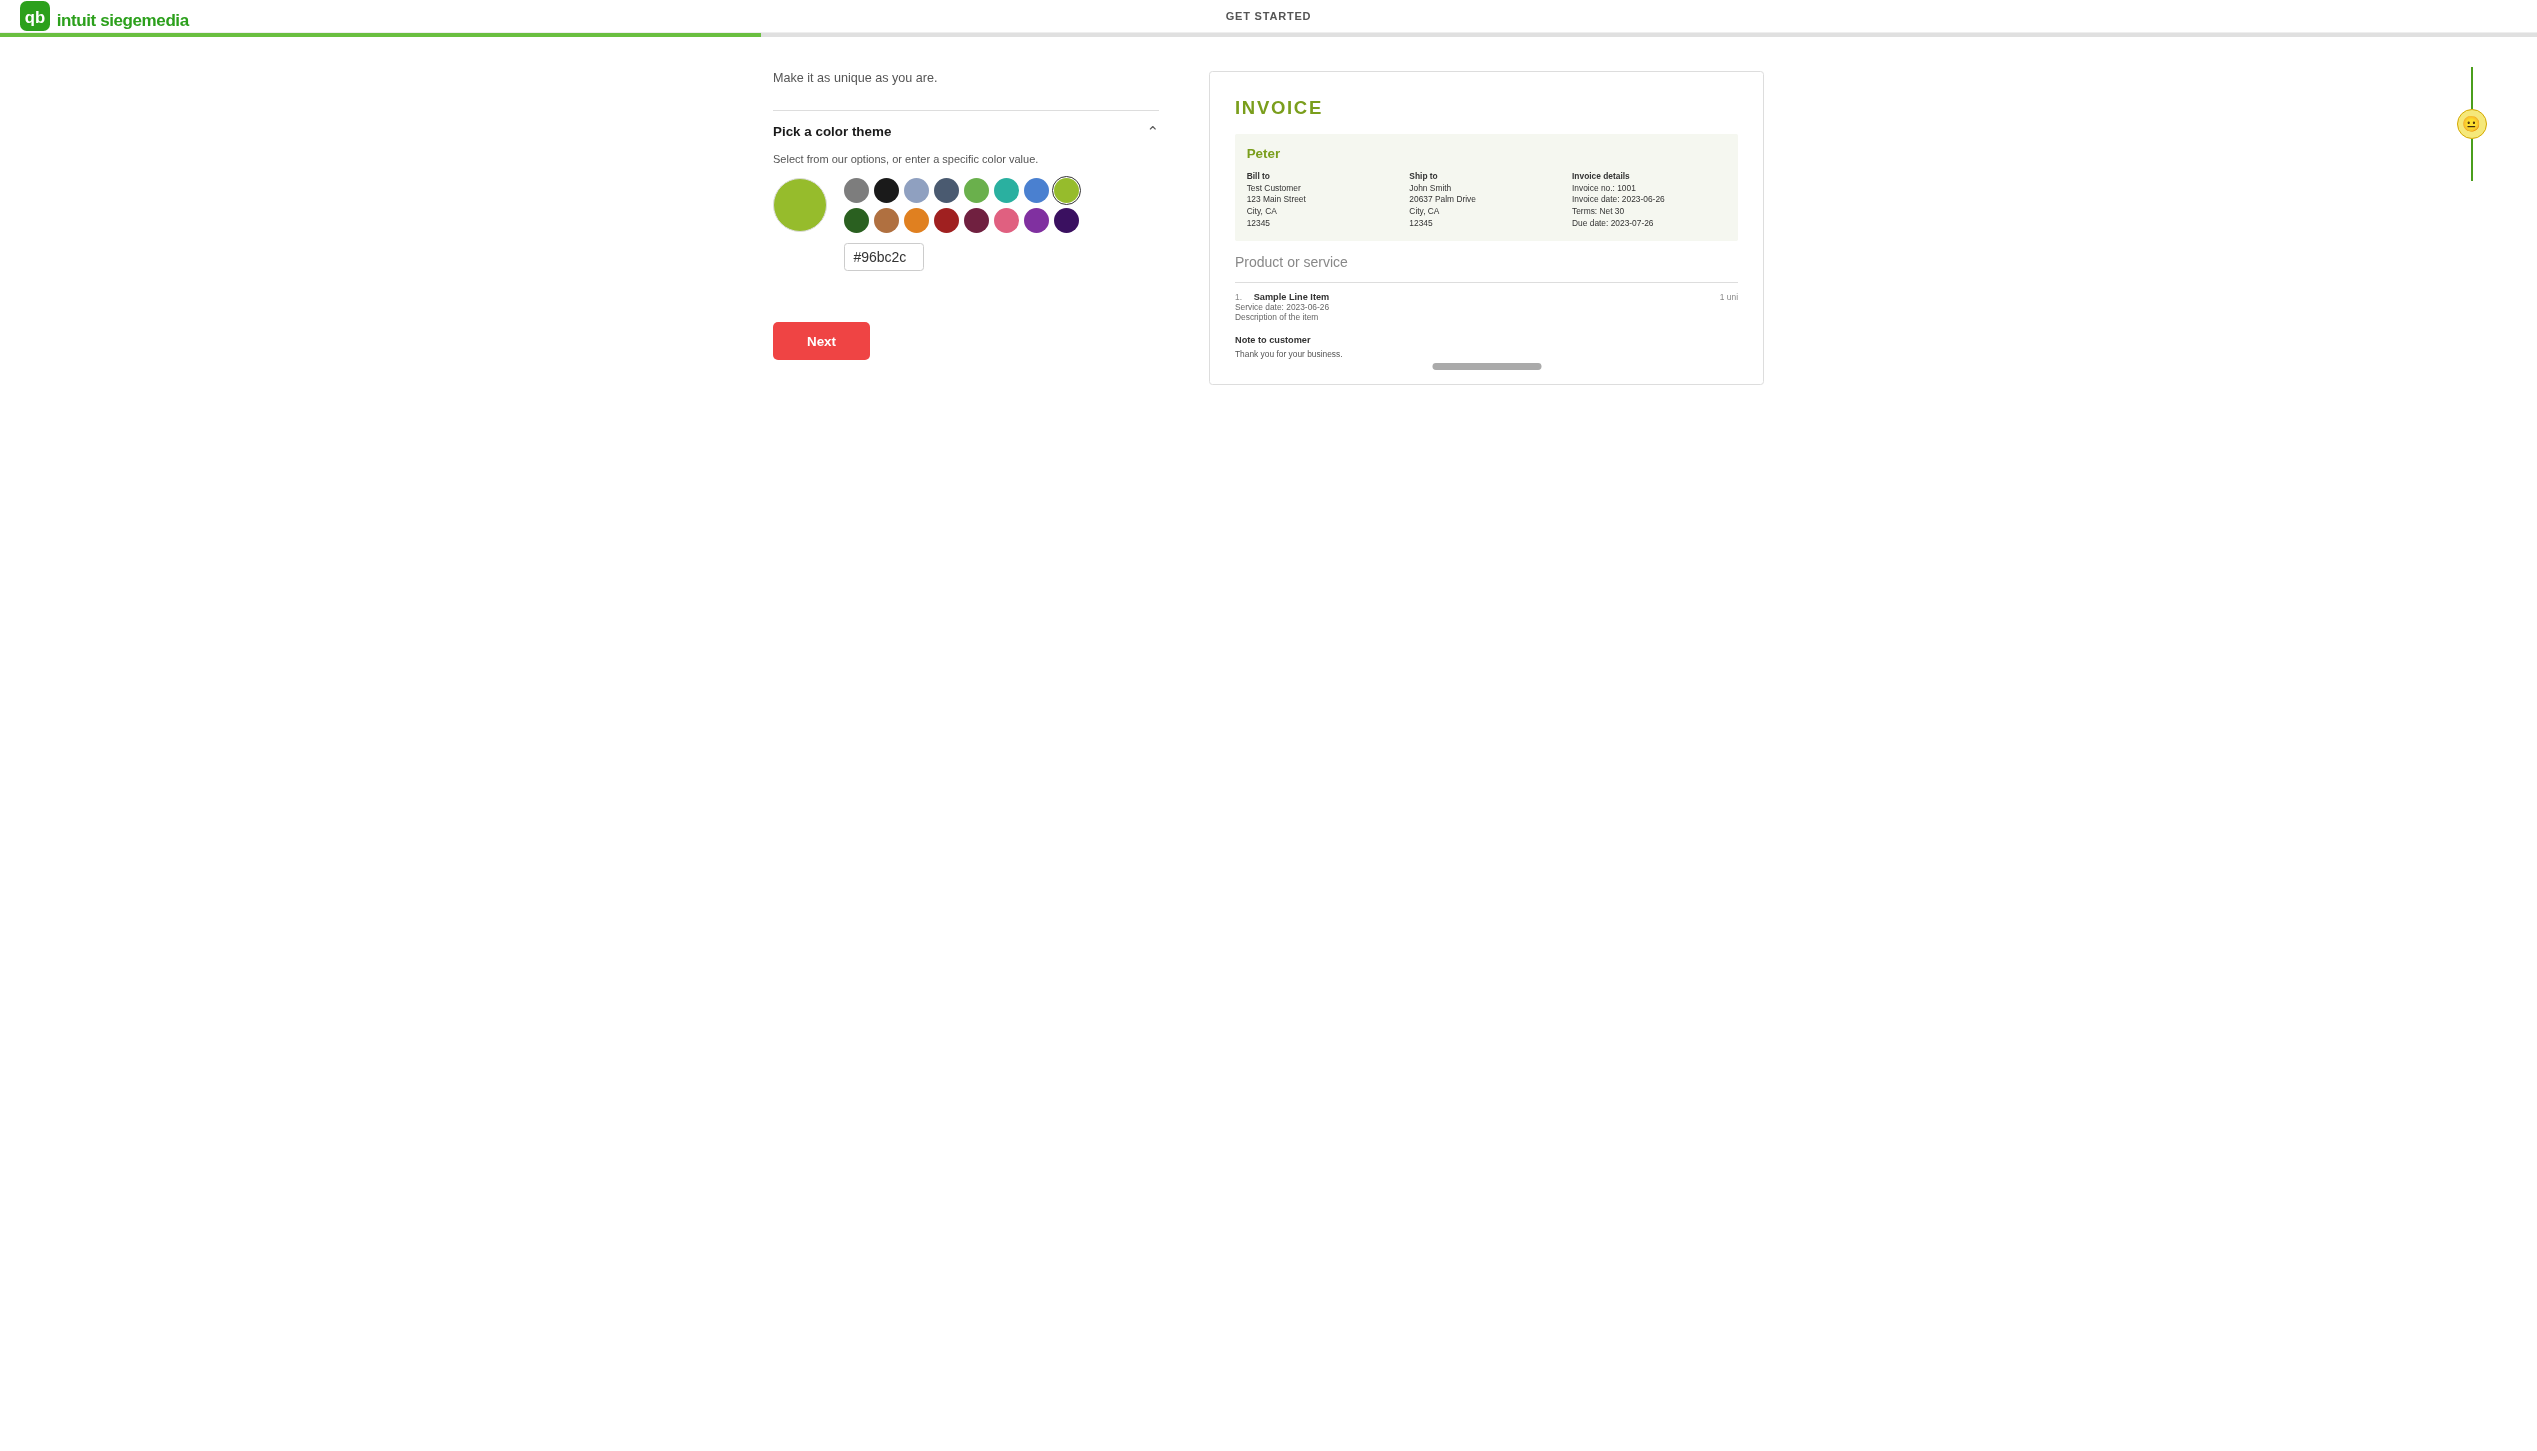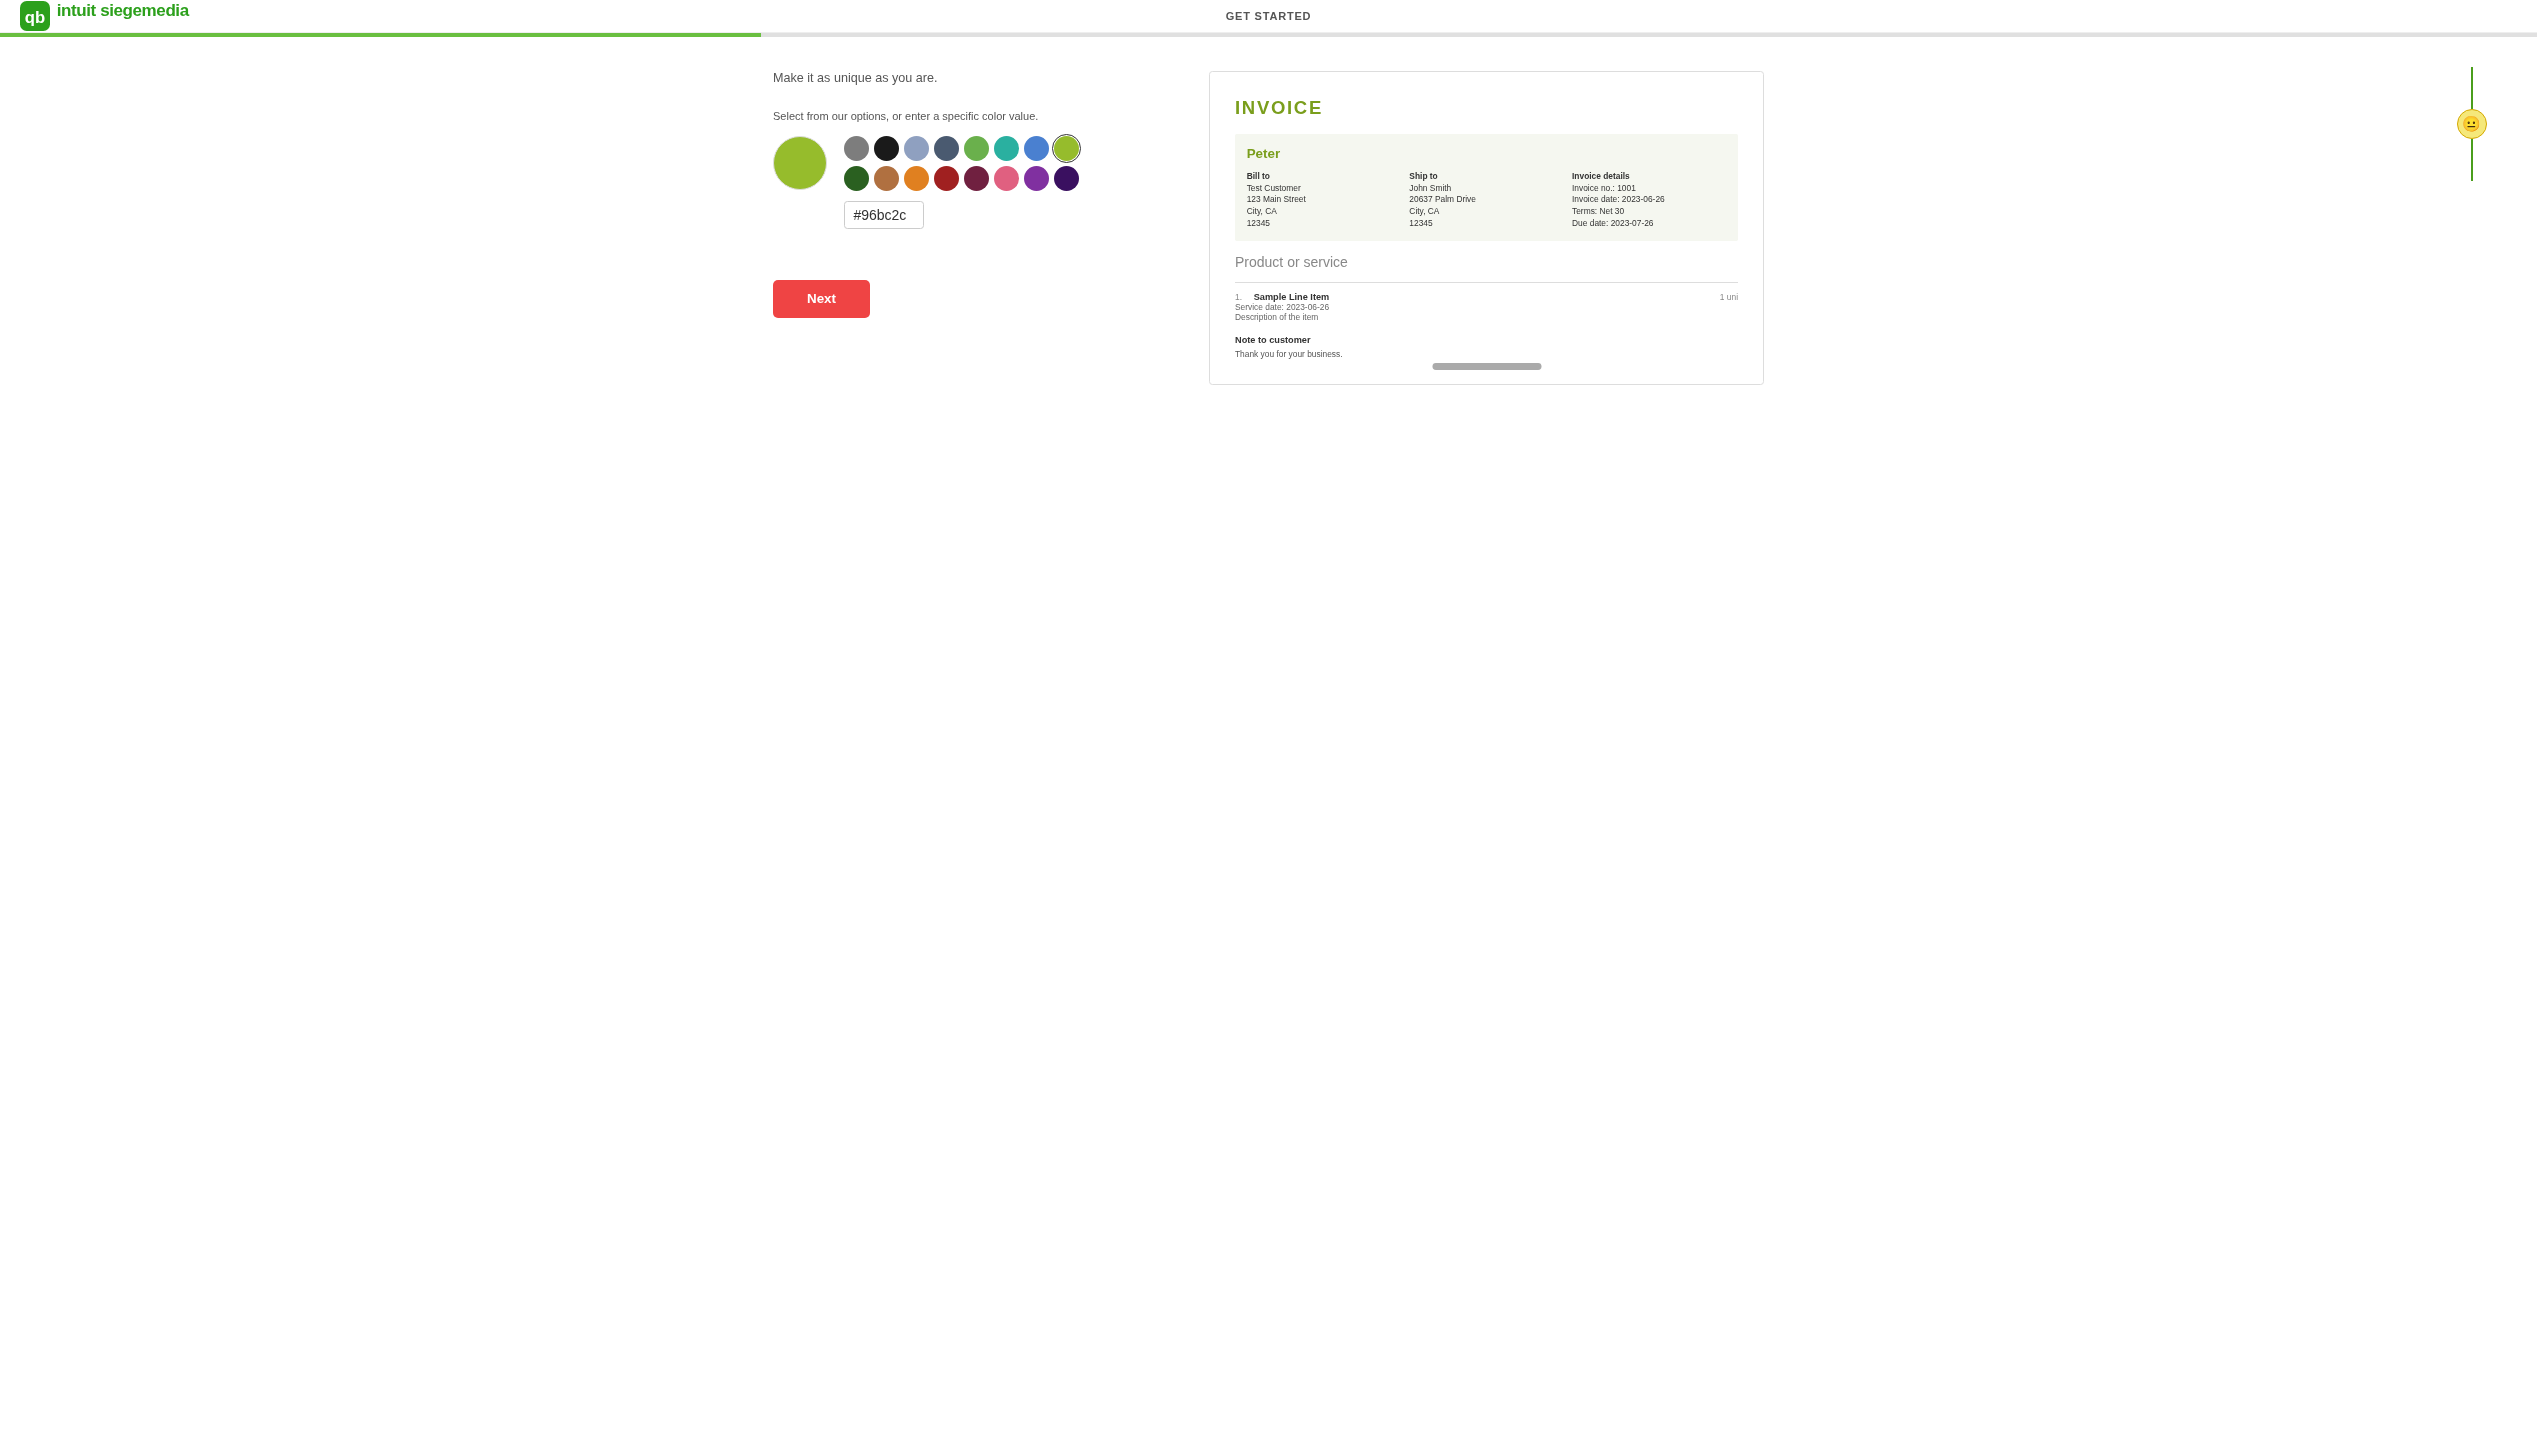--- a/index.html
+++ b/index.html
@@ -11,21 +11,21 @@
       align-items: center;
       justify-content: center;
       padding: 10px 20px;
       border-bottom: 0.8px solid #eee;
       position: relative;
     }
     .logo-area {
       position: absolute;
       left: 20px;
       display: flex;
-      align-items: flex-start;
+      align-items: flex-end;
     }
     .logo-icon {
       width: 30px;
       height: 30px;
       margin-right: 6.7px;
     }
     .logo-text {
       font-size: 17px;
       font-weight: 700;
       color: #2ca01c;
@@ -302,20 +302,24 @@
 <div class="progress-bar-container">
   <div class="progress-bar-fill"></div>
 </div>
 
 <div class="main-content">
 
   <div class="left-panel">
     <p class="page-subtitle">Make it as unique as you are.</p>
 
     
+    <div class="section-header">
+      <span class="section-title">Pick a color theme</span>
+      <span class="chevron">⌃</span>
+    </div>
 
     <div class="color-section-body">
       <p class="color-instruction">Select from our options, or enter a specific color value.</p>
 
       <div class="color-picker-area">
         <div class="selected-color-swatch" style="background:#96bc2c;"></div>
         <div>
           <div class="color-grid">
             <button class="color-dot" style="background:#7d7d7d;"></button>
             <button class="color-dot" style="background:#1a1a1a;"></button>

